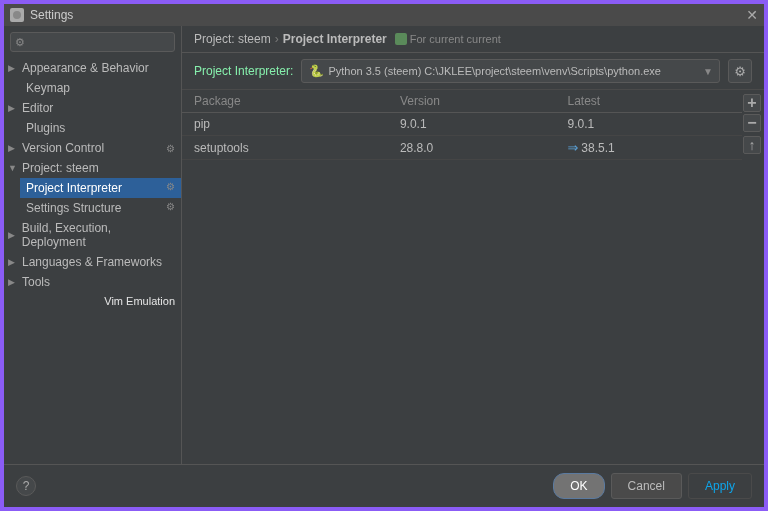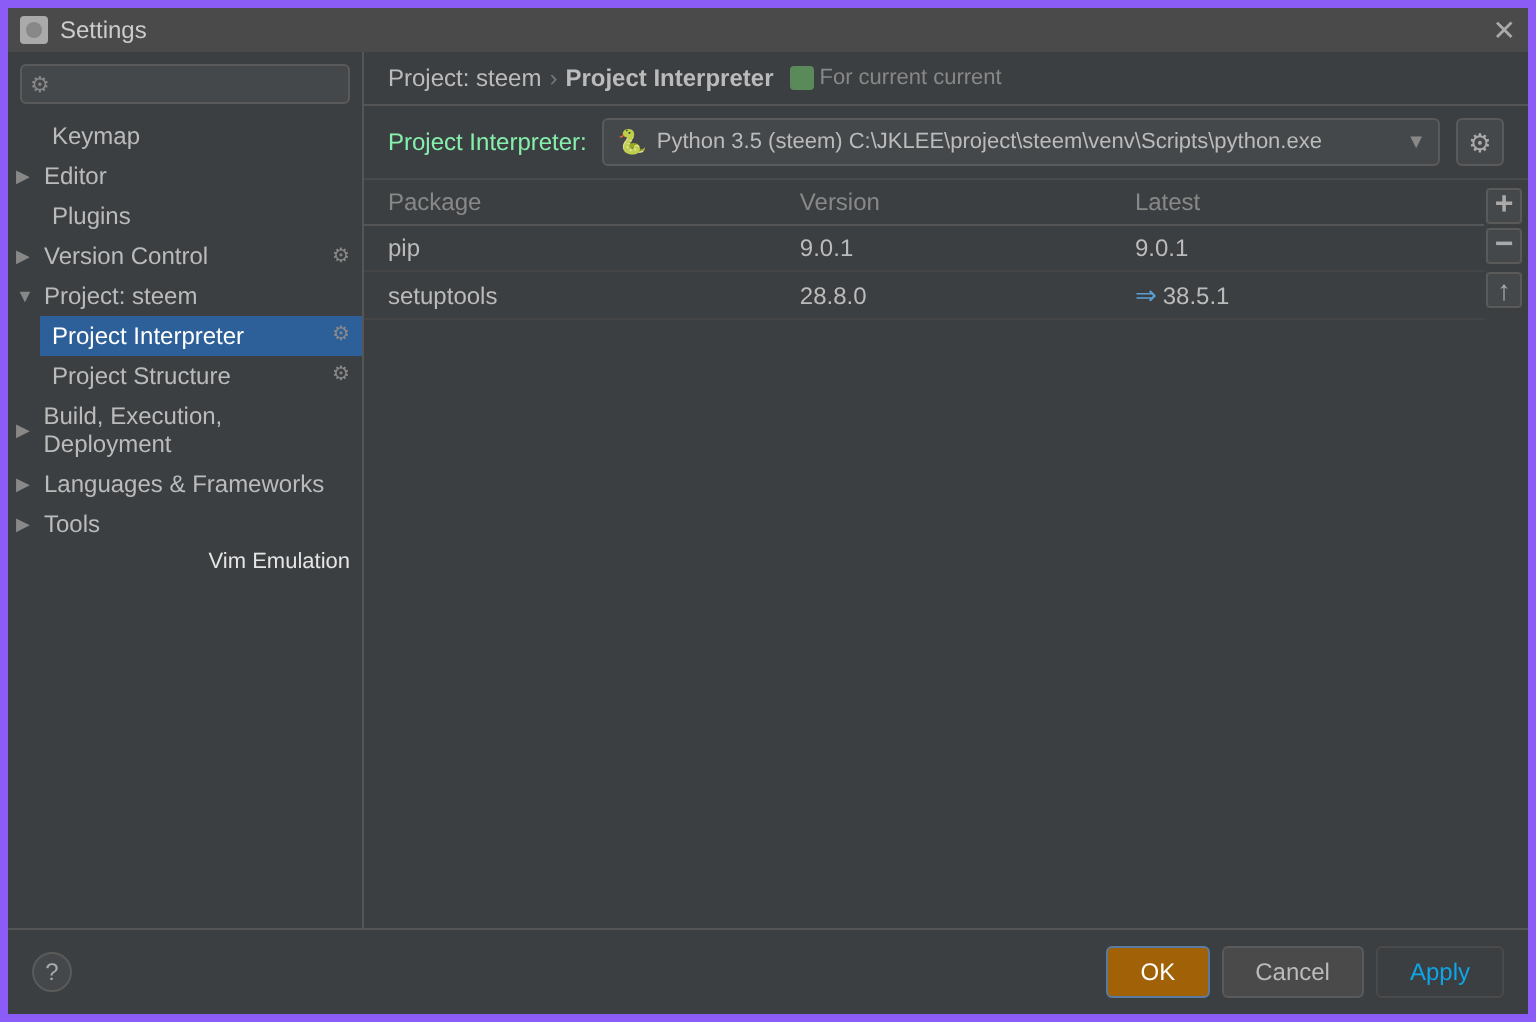--- a/index.html
+++ b/index.html
@@ -350,23 +350,24 @@
       border: 1px solid #5a5a5a;
       background: #4a4a4a;
       color: #bbbbbb;
       font-size: 12px;
       cursor: pointer;
       height: 26px;
       display: flex;
       align-items: center;
     }
     .footer-btn.primary {
-      background: #a16207;
+      background: #737373;
       border-color: #5a7aa0;
       color: #fff;
+      border-radius: 11px;
     }
     .footer-btn.disabled {
       color: #0ea5e9;
       background: #3c3f41;
       border-color: #4a4a4a;
       cursor: default;
     }
   </style>
 </head>
 <body>
@@ -387,20 +388,24 @@
 
   <div class="content-area">
 
     <div class="sidebar">
 
       <div class="search-box">
         <span class="search-icon-small">⚙</span>
         <input type="text" placeholder="" style="">
       </div>
 
+      <div class="sidebar-group">
+        <span class="chevron closed"></span>
+        <span>Appearance &amp; Behavior</span>
+      </div>
 
       <div class="sidebar-children">
         <div class="sidebar-child">
           <span>Keymap</span>
         </div>
       </div>
 
       <div class="sidebar-group">
         <span class="chevron closed"></span>
         <span>Editor</span>
@@ -422,21 +427,21 @@
         <span class="chevron open"></span>
         <span>Project: steem</span>
       </div>
 
       <div class="sidebar-children">
         <div class="sidebar-child selected">
           <span>Project Interpreter</span>
           <span class="settings-icon-small">⚙</span>
         </div>
         <div class="sidebar-child">
-          <span>Project Structure</span>
+          <span>Settings Structure</span>
           <span class="settings-icon-small">⚙</span>
         </div>
       </div>
 
       <div class="sidebar-group">
         <span class="chevron closed"></span>
         <span>Build, Execution, Deployment</span>
       </div>
 
       <div class="sidebar-group">

